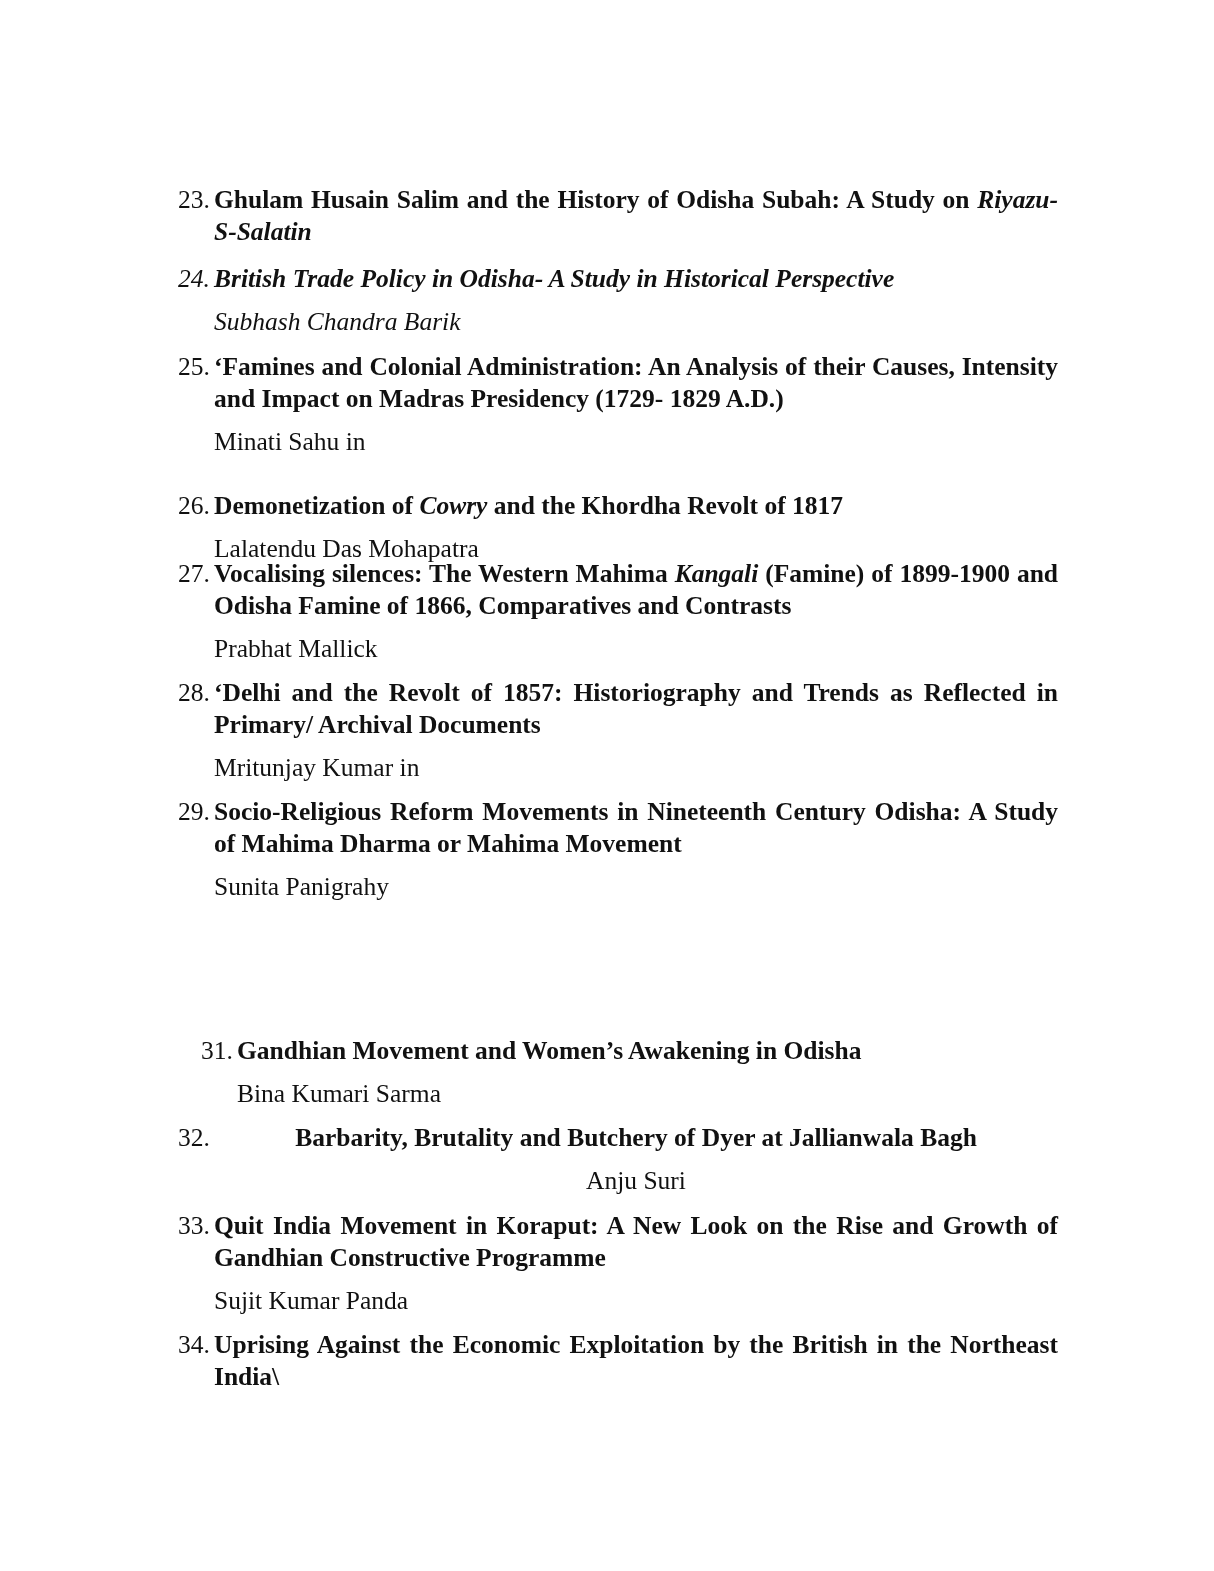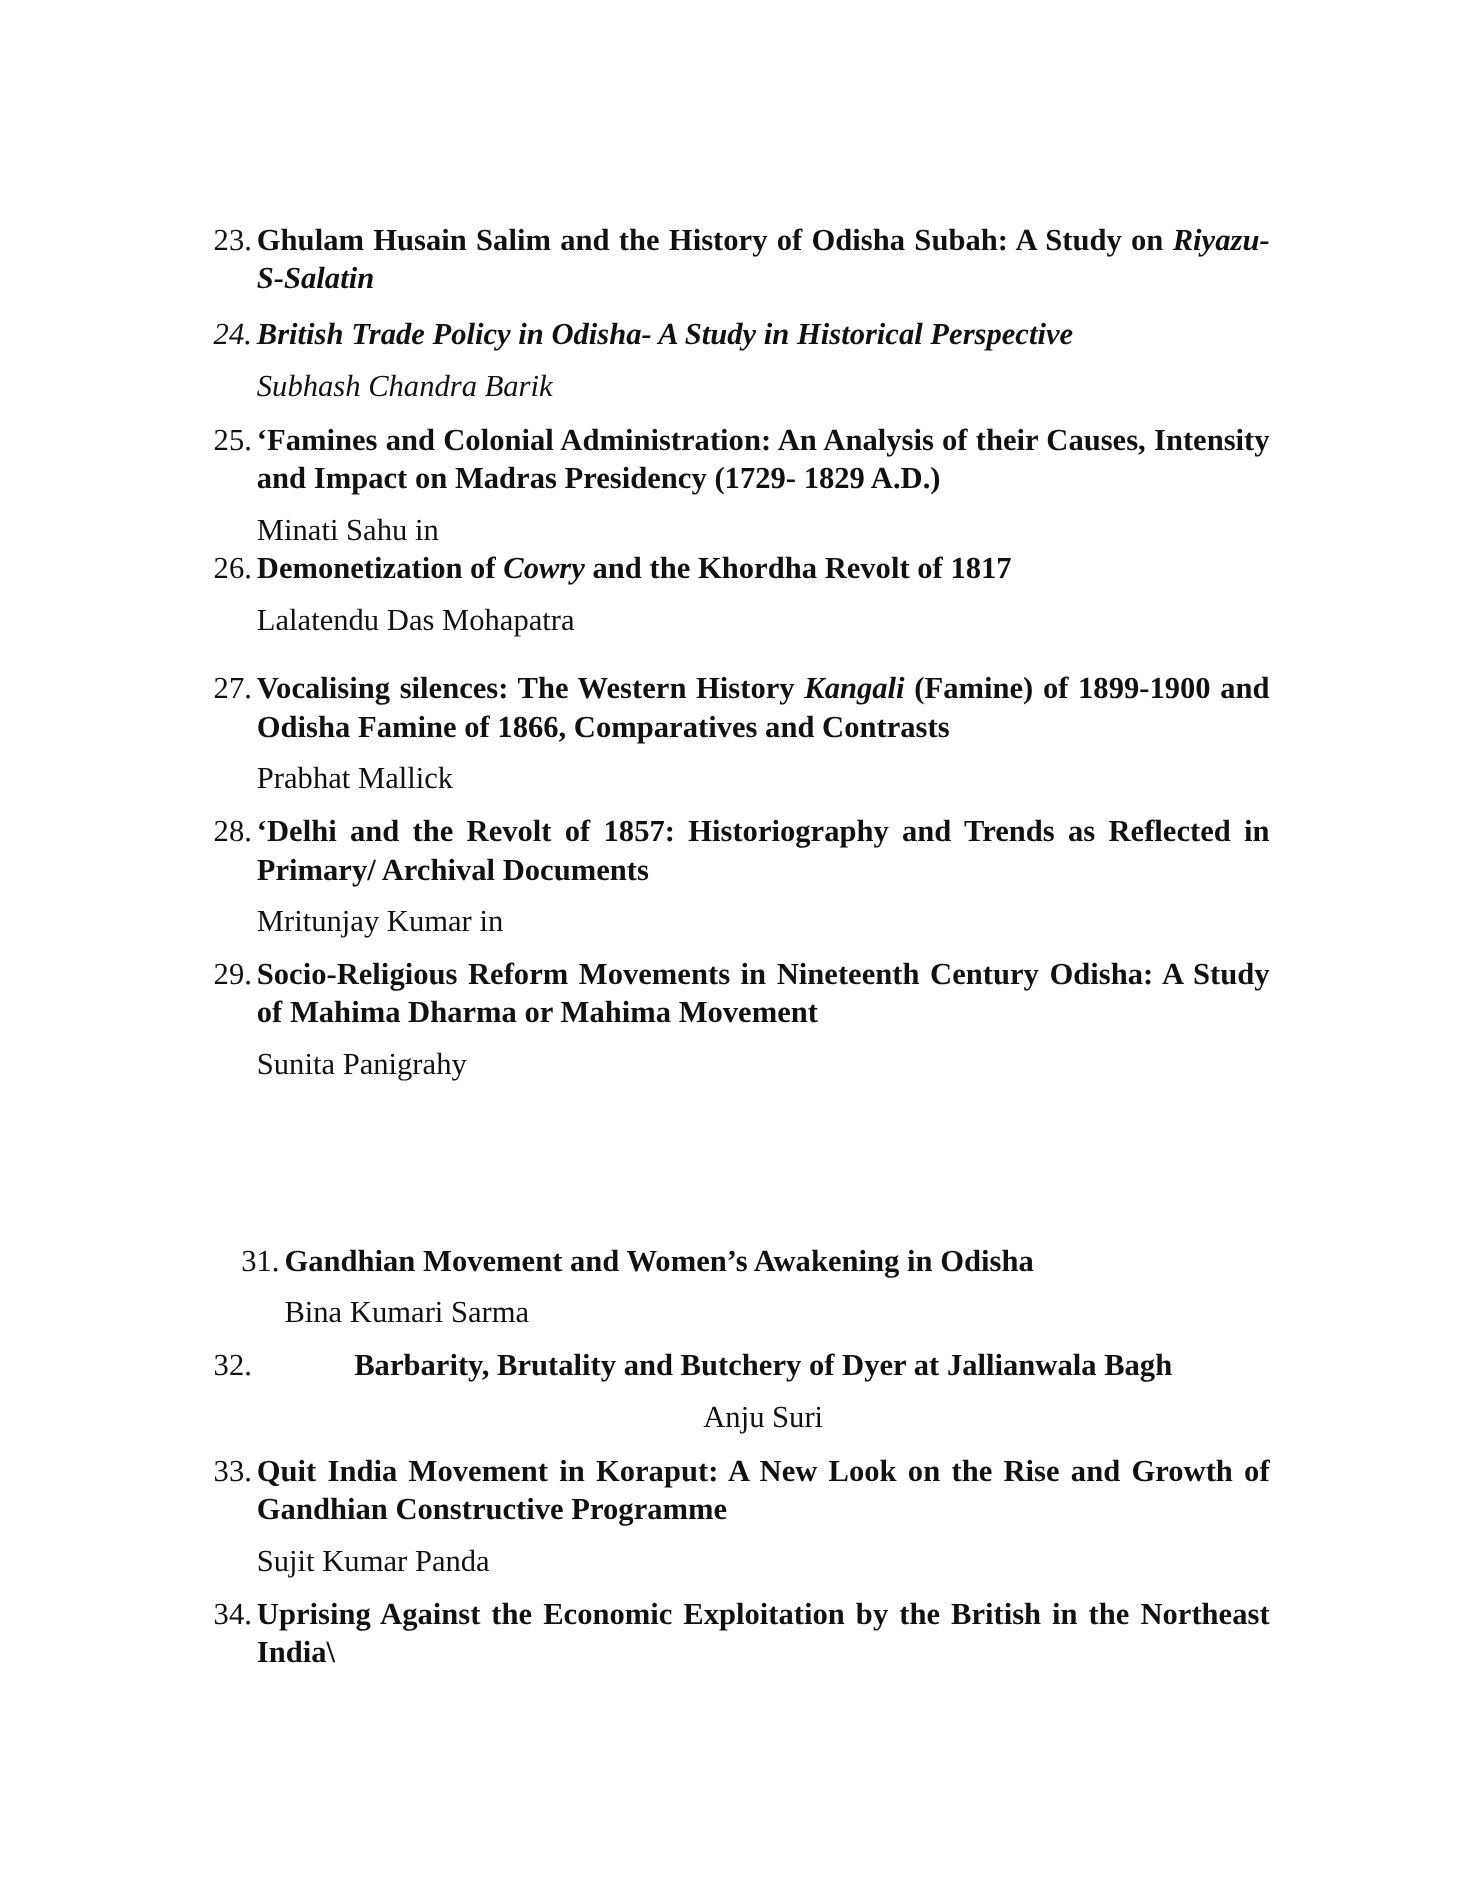--- a/index.html
+++ b/index.html
@@ -22,26 +22,26 @@
       <div class="title-row justify"><span class="num">23.</span><span class="title"><span>Ghulam Husain Salim and the History of Odisha Subah: A Study on </span><i>Riyazu-S-Salatin</i></span></div>
     </div>
     <div class="entry" style="top: 263px; font-style: italic;">
       <div class="title-row"><span class="num">24.</span><span class="title"><span>British Trade Policy in Odisha- A Study in Historical Perspective</span></span></div>
       <div class="author">Subhash Chandra Barik</div>
     </div>
     <div class="entry" style="top: 351px;">
       <div class="title-row justify"><span class="num">25.</span><span class="title"><span>‘Famines and Colonial Administration: An Analysis of their Causes, Intensity and Impact on Madras Presidency (1729- 1829 A.D.)</span></span></div>
       <div class="author">Minati Sahu in</div>
     </div>
-    <div class="entry" style="top: 458px;">
+    <div class="entry" style="top: 490px;">
       <div class="title-row"><span class="num">26.</span><span class="title"><span>Demonetization of </span><i>Cowry</i><span> and the Khordha Revolt of 1817</span></span></div>
       <div class="author">Lalatendu Das Mohapatra</div>
     </div>
     <div class="entry" style="top: 558px;">
-      <div class="title-row justify"><span class="num">27.</span><span class="title"><span>Vocalising silences: The Western History </span><i>Kangali</i><span> (Famine) of 1899-1900 and Odisha Famine of 1866, Comparatives and Contrasts</span></span></div>
+      <div class="title-row justify"><span class="num">27.</span><span class="title"><span>Vocalising silences: The Western Mahima </span><i>Kangali</i><span> (Famine) of 1899-1900 and Odisha Famine of 1866, Comparatives and Contrasts</span></span></div>
       <div class="author">Prabhat Mallick</div>
     </div>
     <div class="entry" style="top: 677px;">
       <div class="title-row justify"><span class="num">28.</span><span class="title"><span> ‘Delhi and the Revolt of 1857: Historiography and Trends as Reflected in Primary/ Archival Documents</span></span></div>
       <div class="author">Mritunjay Kumar in</div>
     </div>
     <div class="entry" style="top: 796px;">
       <div class="title-row justify"><span class="num">29.</span><span class="title"><span>Socio-Religious Reform Movements in Nineteenth Century Odisha: A Study of Mahima Dharma or Mahima Movement</span></span></div>
       <div class="author">Sunita Panigrahy</div>
     </div>

